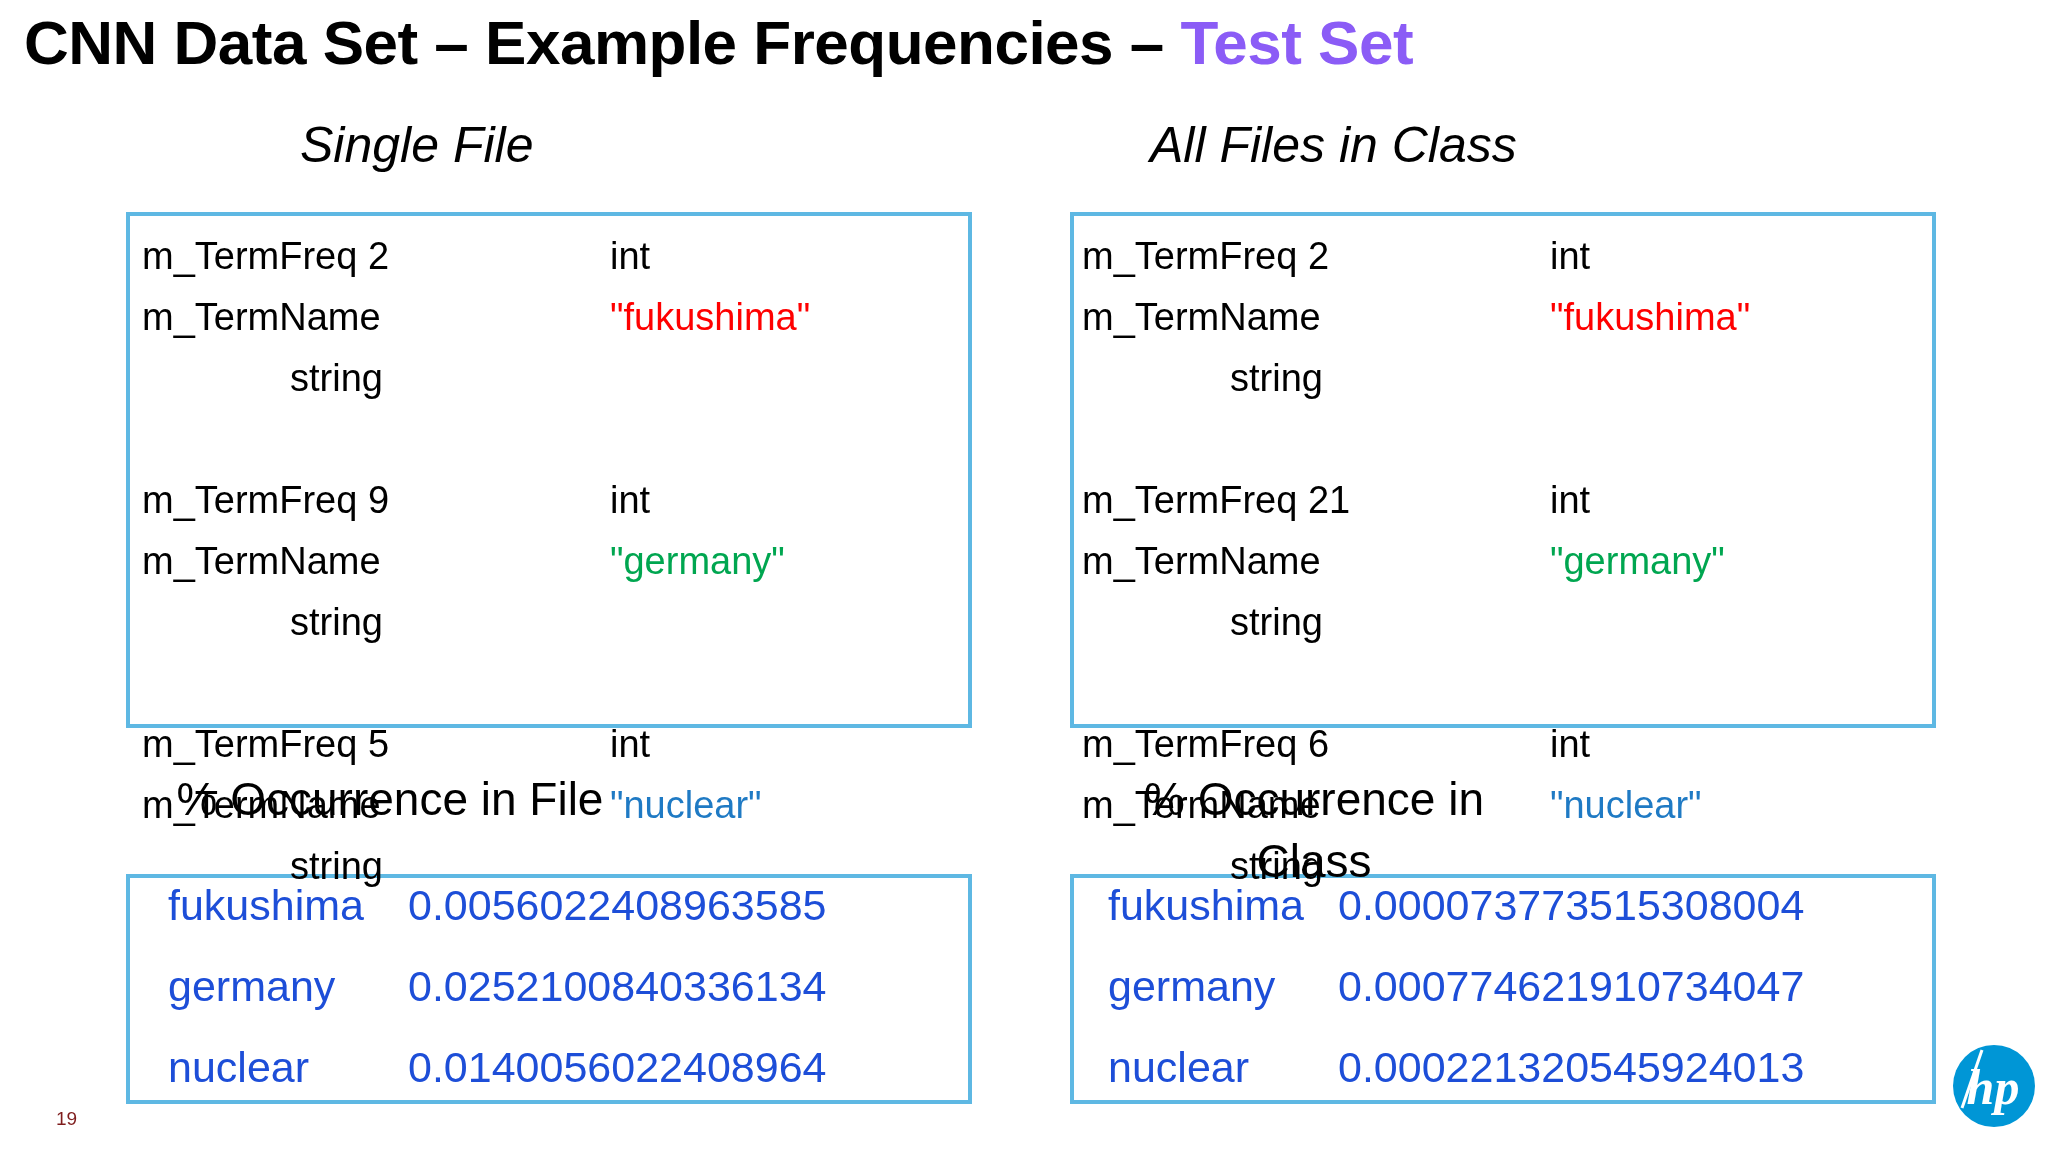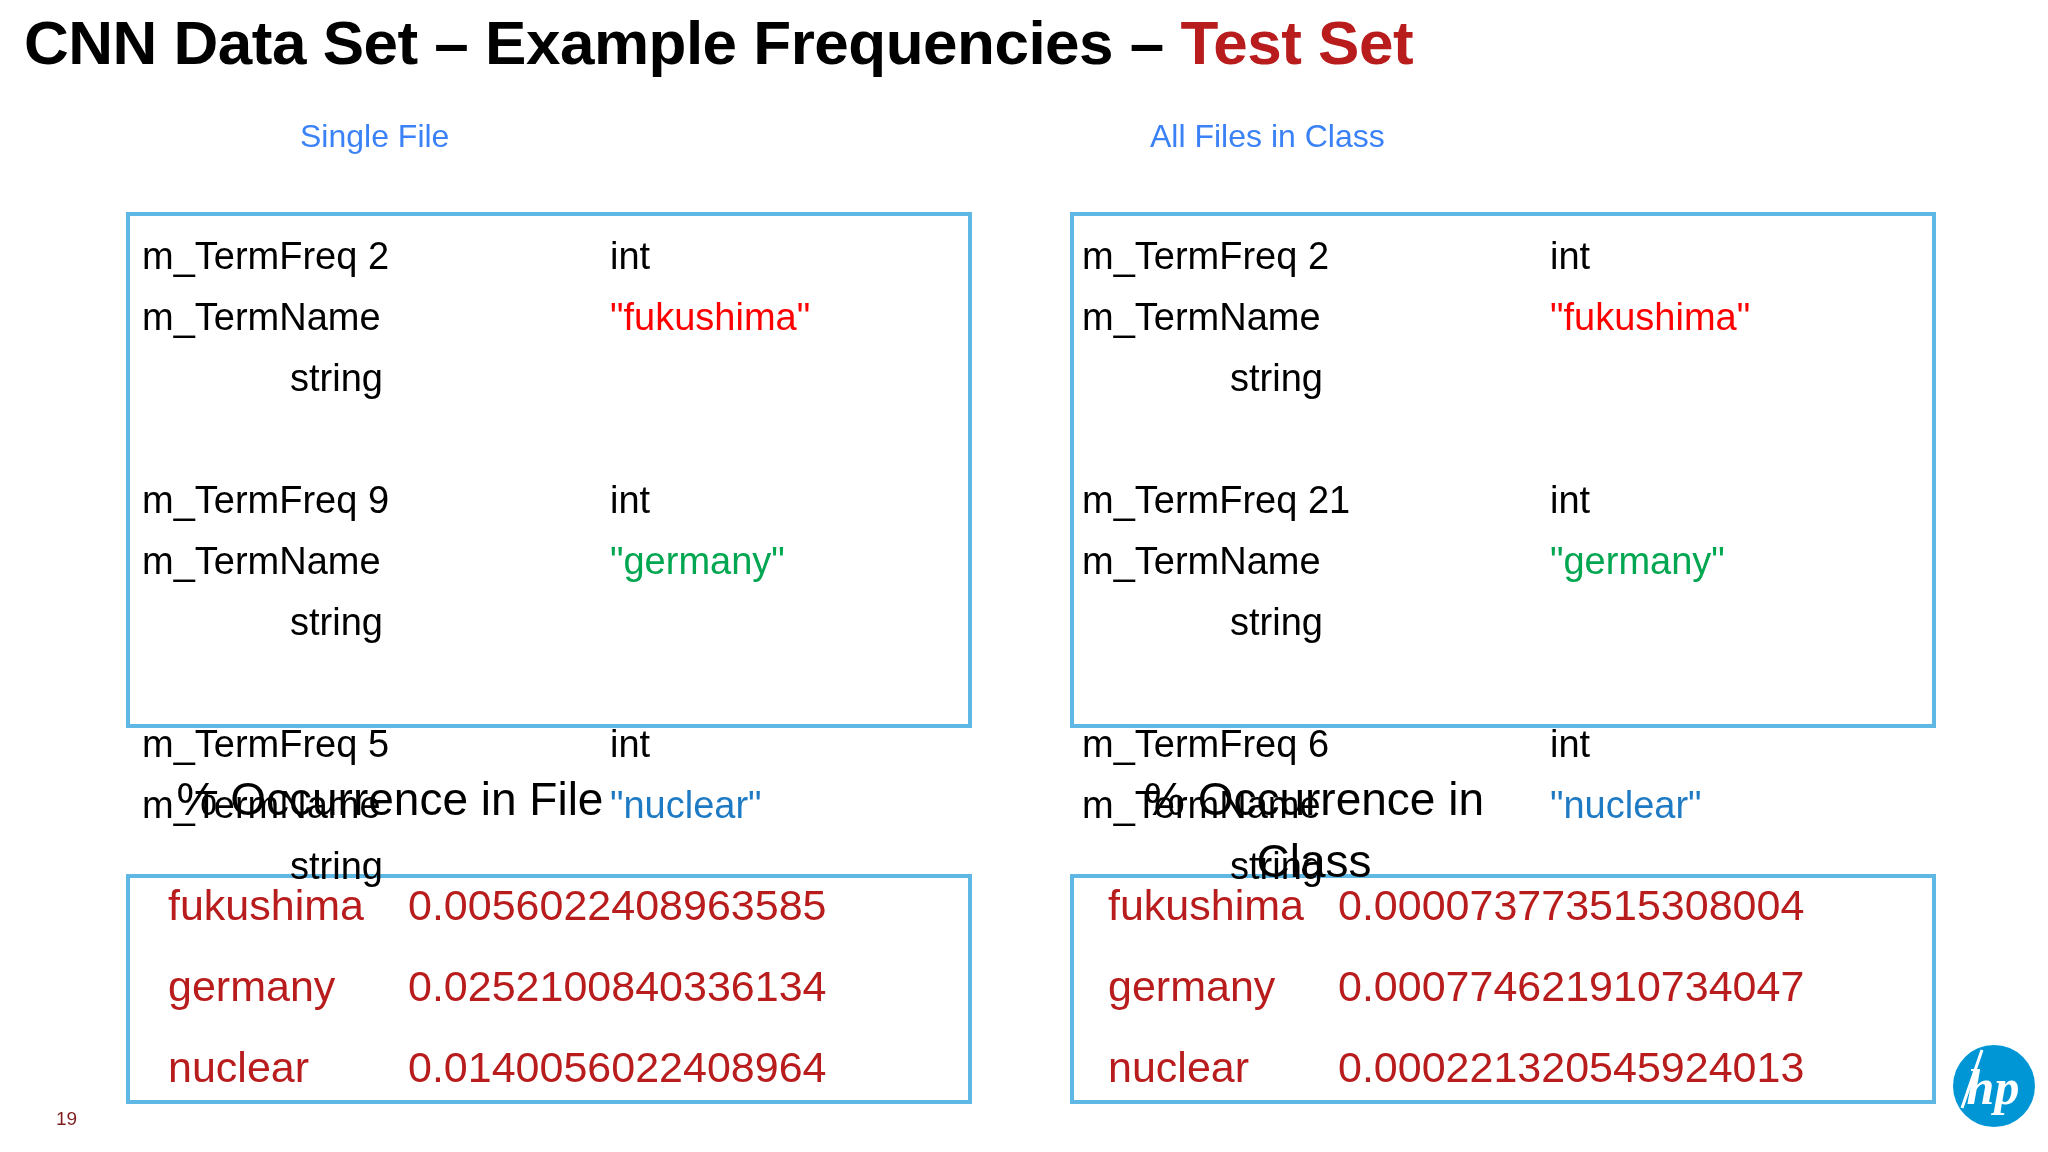--- a/index.html
+++ b/index.html
@@ -24,31 +24,32 @@
     top: 6px;
     width: 1990px;
     font-size: 62px;
     font-weight: bold;
     line-height: 1.18;
     letter-spacing: -0.5px;
     color: #000000;
     white-space: normal;
   }
   .slide-title .accent {
-    color: #b91c1c;
+    color: #8b5cf6;
   }
 
   
   .col-heading {
     position: absolute;
-    font-size: 32px;
+    font-size: 50px;
     font-weight: normal;
-    color: #3b82f6;
+    color: #000000;
     line-height: 1;
     white-space: nowrap;
+    font-style: italic;
   }
   #heading-left  { left: 300px;  top: 120px; }
   #heading-right { left: 1150px; top: 120px; }
 
   
   .blue-box {
     position: absolute;
     border: 4px solid #5EB8E3;
     background: transparent;
     box-sizing: border-box;
@@ -109,21 +110,21 @@
     border-collapse: collapse;
     white-space: nowrap;
   }
   #freq-left  { left: 168px;  top: 884px; }
   #freq-right { left: 1108px; top: 884px; }
 
   .freq-table td {
     padding: 0 0 38px 0;
     vertical-align: top;
     font-size: 43px;
-    color: #b91c1c;
+    color: #1d4ed8;
   }
   .freq-table tr:last-child td { padding-bottom: 0; }
   .freq-term  { padding-right: 24px; }
   #freq-left  .freq-term  { min-width: 240px; }
   #freq-right .freq-term  { min-width: 230px; }
 
   
   #page-number {
     position: absolute;
     left: 56px;

